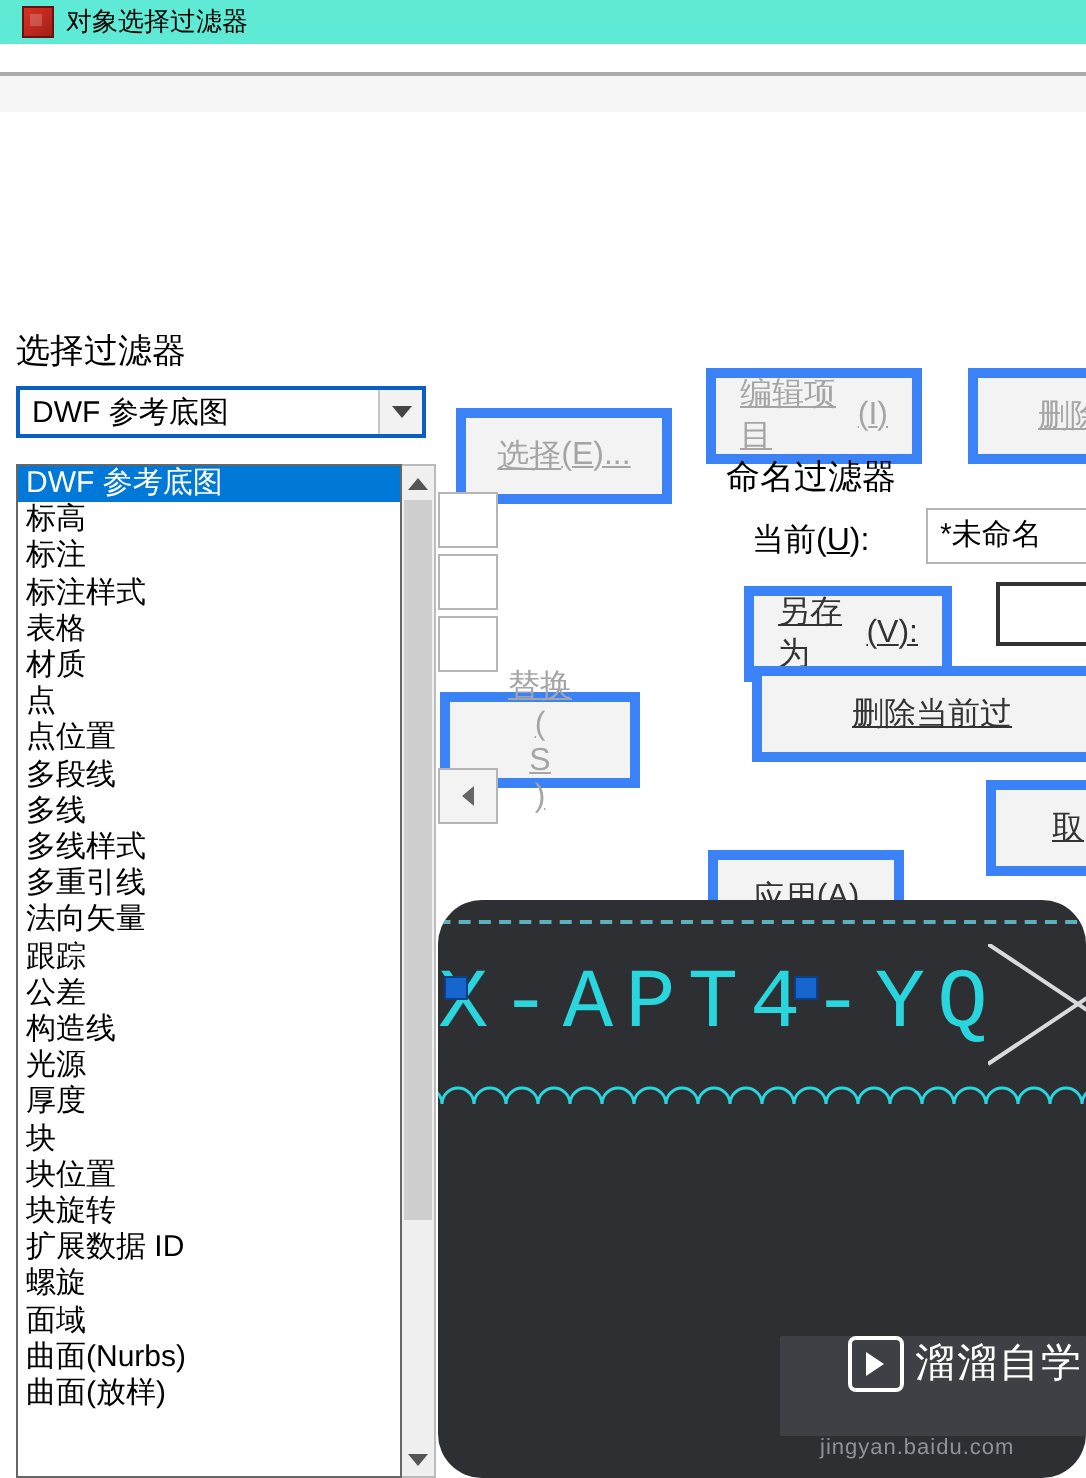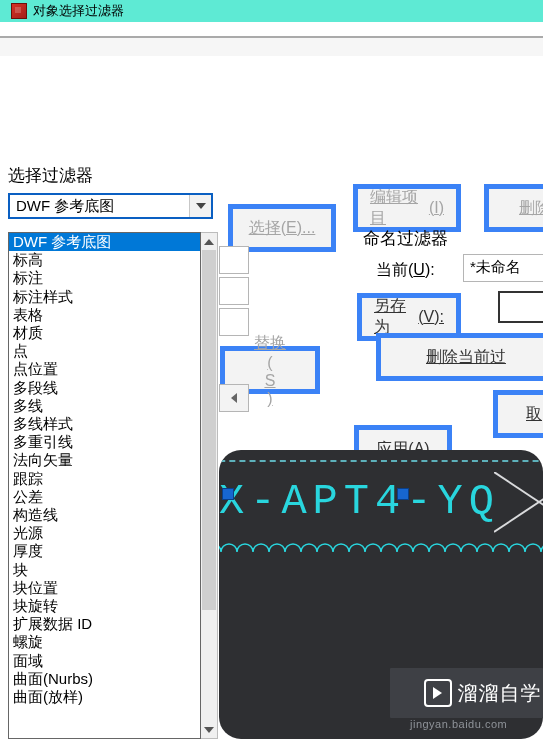--- a/index.html
+++ b/index.html
@@ -121,21 +121,21 @@
   .btn.disabled { color: #a5a5a5; }
   .underline { text-decoration: underline; }
 
   
   .btn-select  { position:absolute; left:228px; top:204px; width:108px; }
   .btn-edit    { position:absolute; left:353px; top:184px; width:108px; }
   .btn-delete  { position:absolute; left:484px; top:184px; width:90px; padding-right:0;}
   .named-label { position:absolute; left:363px; top:227px; font-size:17px;}
   .current-lbl { position:absolute; left:376px; top:260px; font-size:16px;}
   .current-val { position:absolute; left:463px; top:254px; width:95px; height:28px; border:1px solid #b5b5b5; background:#fff; padding:3px 6px; font-size:15px; overflow:hidden;}
-  .saveas-btn  { position:absolute; left:357px; top:293px; width:104px;}
+  .saveas-btn  { position:absolute; left:372px; top:293px; width:104px;}
   .saveas-box  { position:absolute; left:498px; top:291px; width:58px; height:32px; border:2px solid #333; background:#fff;}
   .btn-delcur  { position:absolute; left:376px; top:333px; width:180px; }
   .btn-apply   { position:absolute; left:354px; top:390px; width:98px;margin-top:35px;}
   .btn-cancel  { position:absolute; left:493px; top:390px; width:70px; padding-right:0;}
   .small-ar    { position:absolute; left:219px; top:384px; width:30px; height:28px; border:1px solid #b5b5b5; background:#f3f3f3; display:flex; align-items:center; justify-content:center;}
   .chev-left {
     width:0;height:0;border-top:5px solid transparent;border-bottom:5px solid transparent;border-right:6px solid #666;
   }
 
   .stub-fields { position:absolute; left:219px; top:246px; }
@@ -170,21 +170,21 @@
     position:absolute; left:275px; top:22px; width:90px; height:90px;
   }
   .dashline {
     position:absolute; left:-20px; top:10px; width:380px; height:2px;
     border-top:2px dashed #5db1bb;
   }
 
   .watermark {
     position:absolute; left:390px; top:668px; width:153px; height:50px;
     background:#3e4045; border-radius:1px;
-    display:flex; align-items:center; justify-content:center; gap:6px;
+    display:flex; align-items:flex-start; justify-content:center; gap:6px;
     z-index:60;
     padding-left:32px;
   }
   .wm-icon {
     width:28px; height:28px; border:2px solid #fff; border-radius:4px;
     display:flex; align-items:center; justify-content:center;
   }
   .wm-play { width:0;height:0;border-top:6px solid transparent;border-bottom:6px solid transparent;border-left:9px solid #fff;}
   .wm-text { color:#fff; font-size:20px; letter-spacing:1px; font-weight:500;}
   .wm-url { position:absolute; left:410px; top:718px; font-size:11px; color:#8f9399; z-index:60; letter-spacing:0.5px;}

